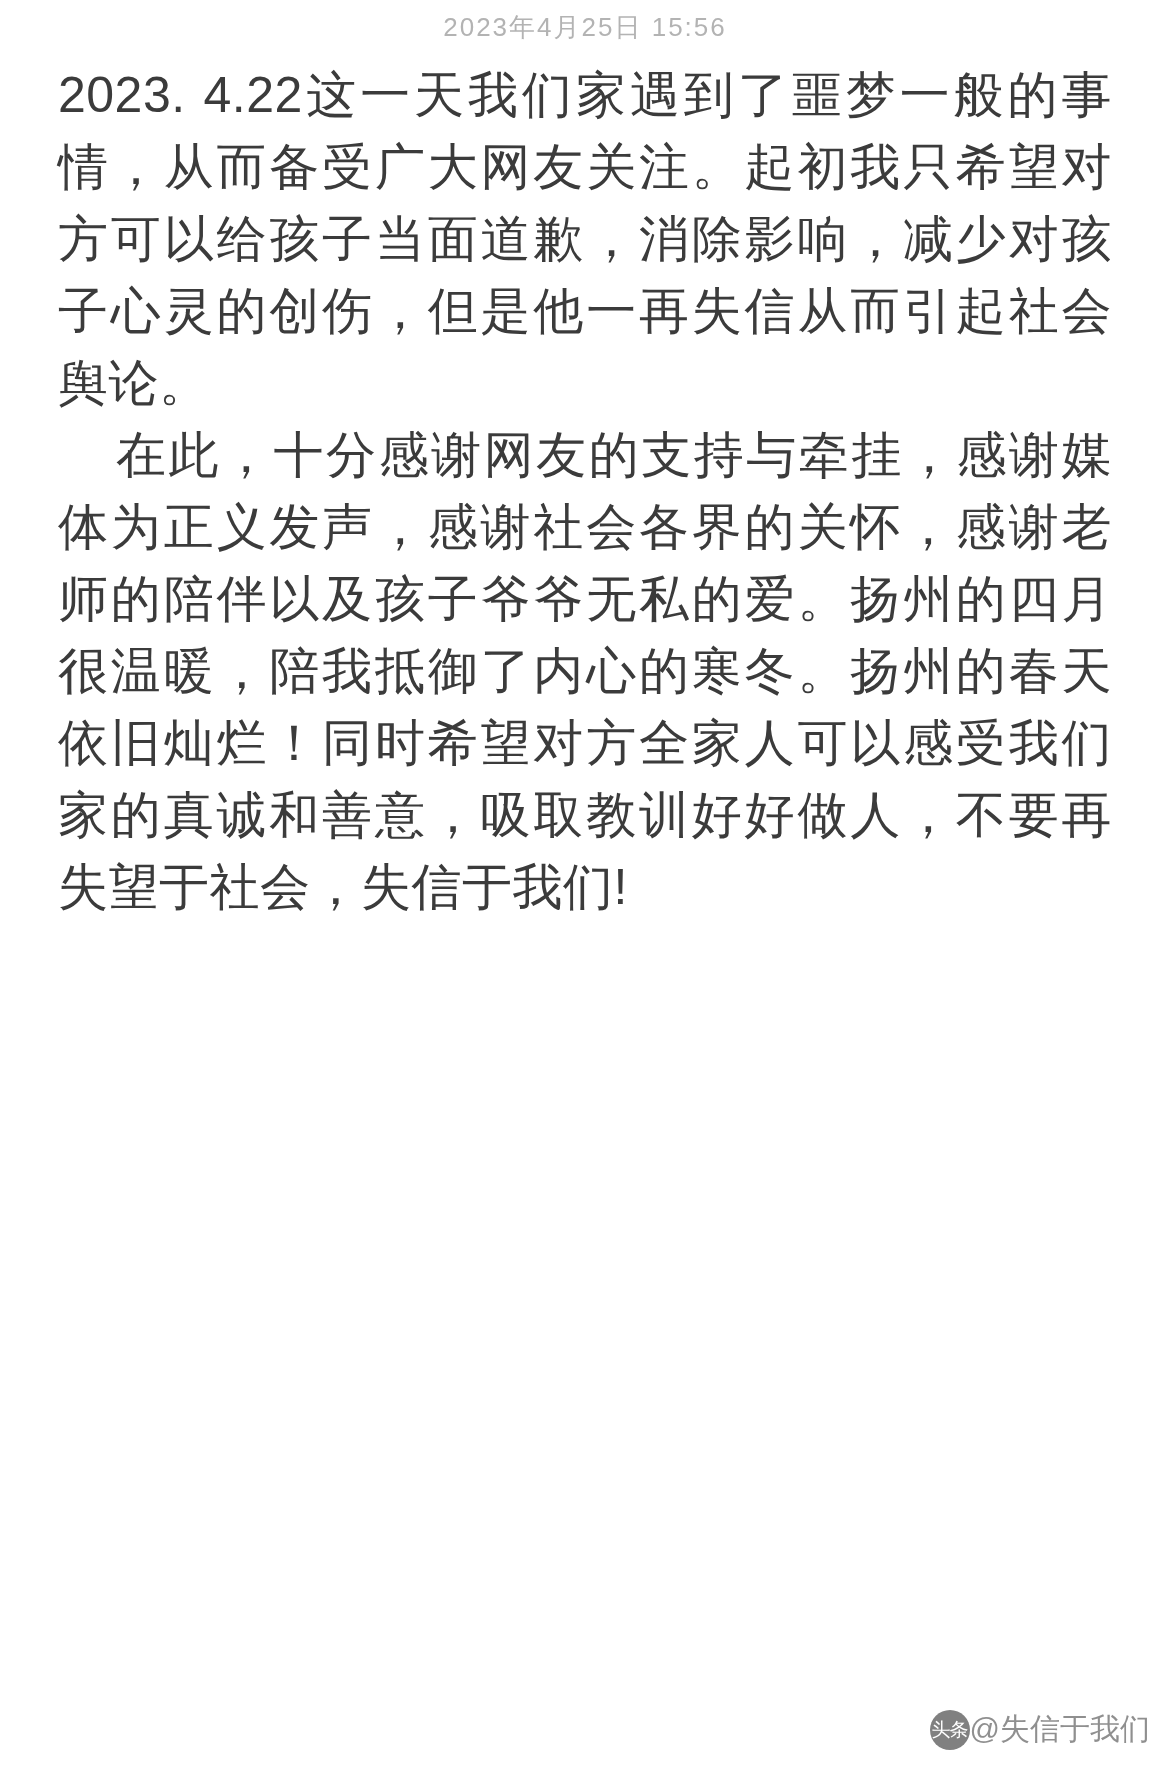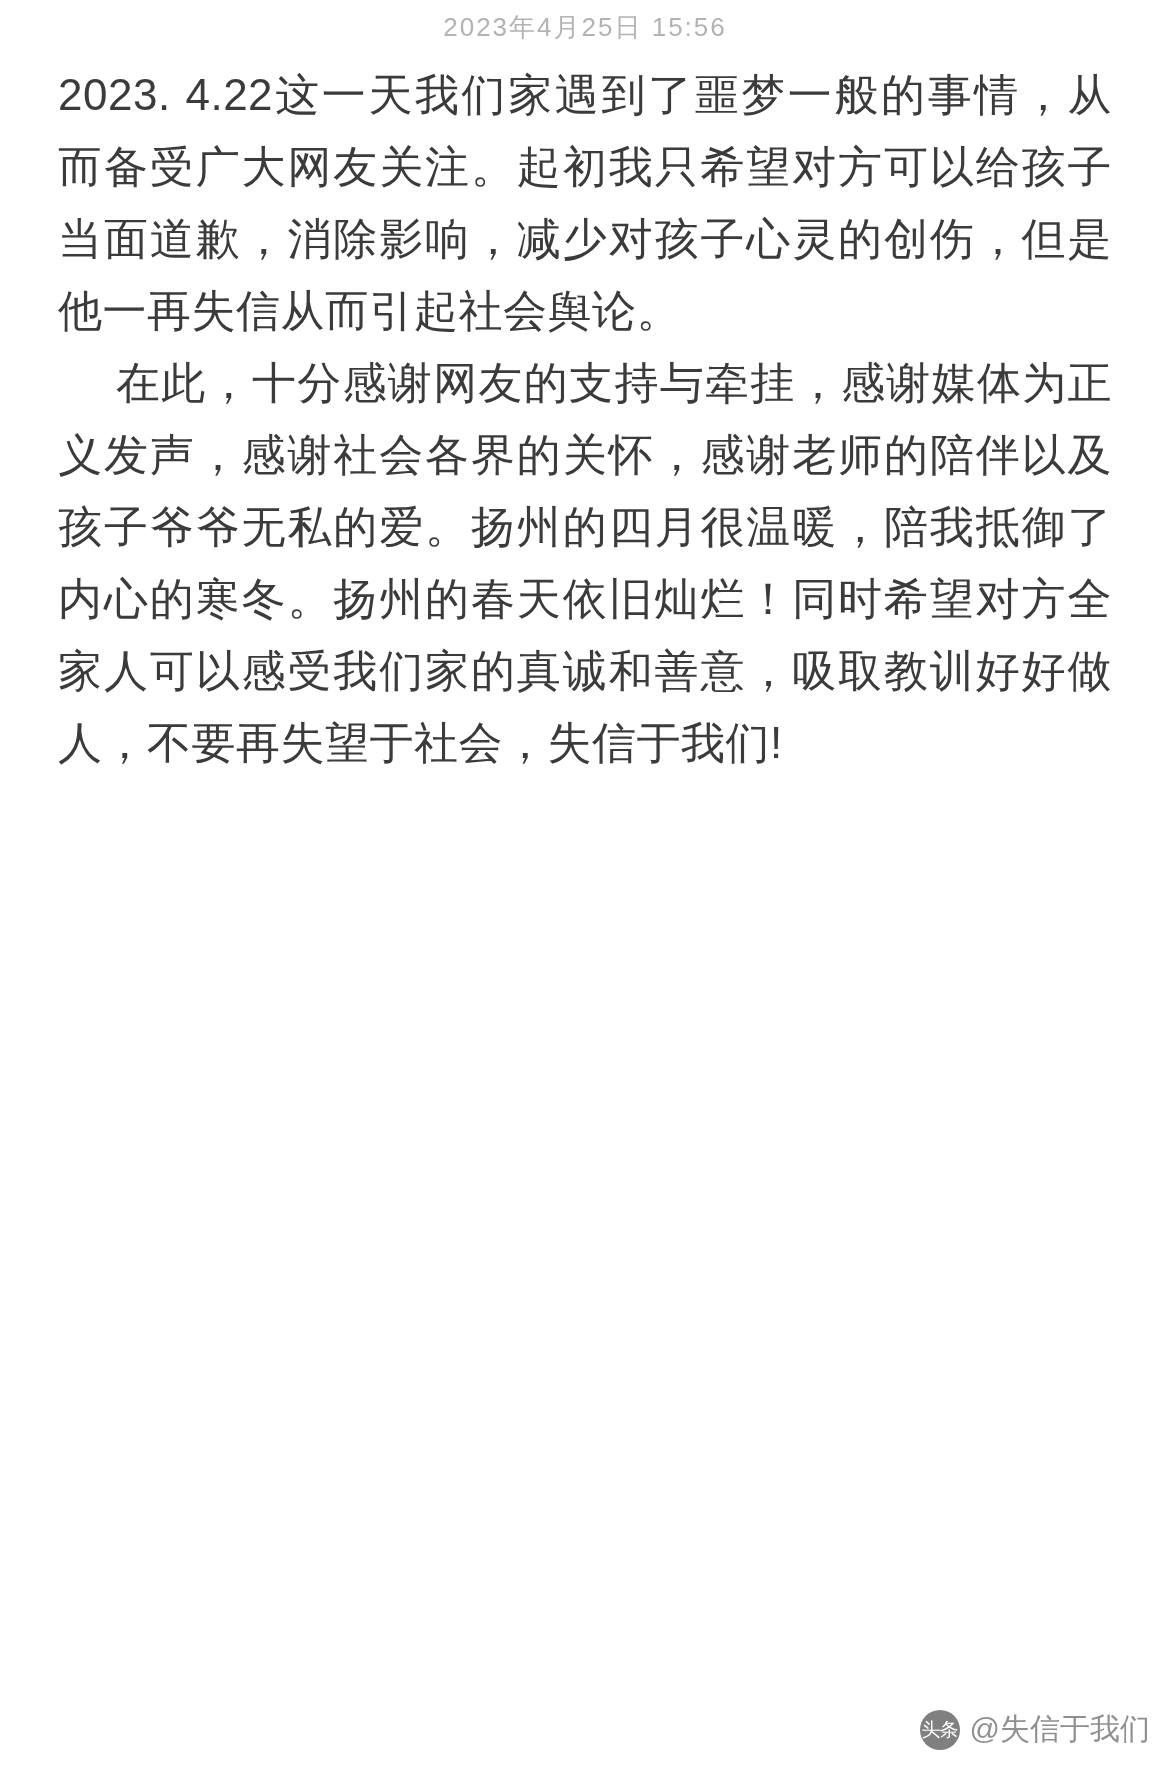--- a/index.html
+++ b/index.html
@@ -28,39 +28,38 @@
     letter-spacing: 2px;
     padding-top: 10px;
     padding-bottom: 14px;
     font-weight: 400;
   }
   .article {
     padding: 0 58px 0 58px;
   }
   .para {
     color: #3b3b3b;
-    font-size: 44px;
+    font-size: 50px;
     line-height: 72px;
     letter-spacing: 0.5px;
     margin: 0 0 0 0;
     text-align: justify;
     text-justify: inter-ideograph;
     word-break: break-all;
     font-weight: 400;
   }
   .para.indent {
     text-indent: 58px;
   }
   .watermark {
     position: absolute;
     right: 20px;
     bottom: 16px;
     display: flex;
     align-items: center;
-    gap: 10px;
     color: #8a8a8a;
     font-size: 30px;
     opacity: 0.95;
   }
   .wm-logo {
     width: 40px;
     height: 40px;
     border-radius: 50%;
     background: #7a7a7a;
     color: #ffffff;

